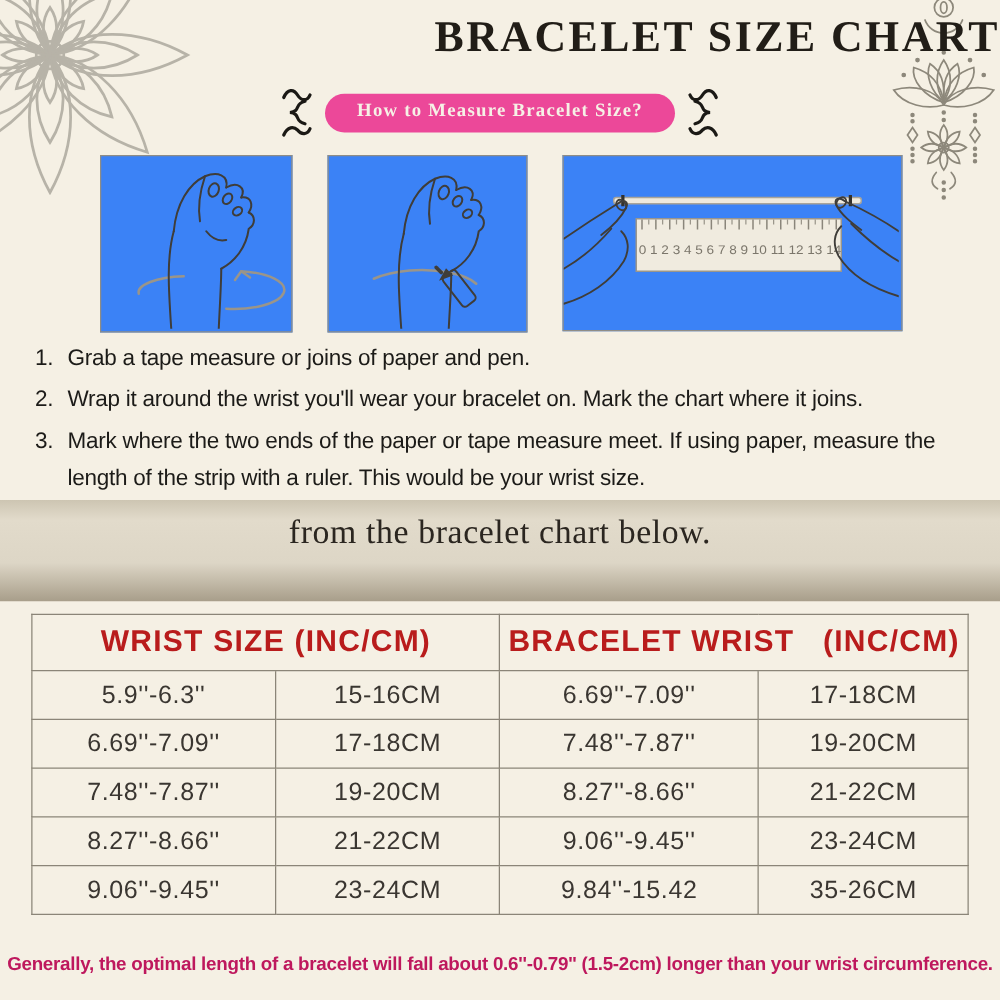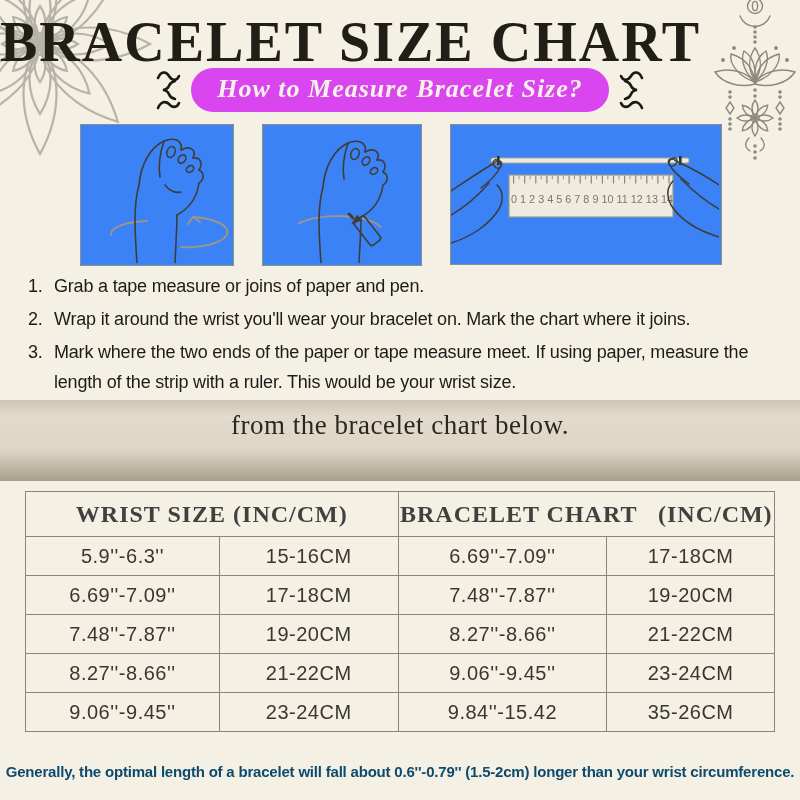--- a/index.html
+++ b/index.html
@@ -6,34 +6,34 @@
   .page{
     position:relative;width:800px;height:800px;overflow:hidden;
     background:#f5f0e4;
     font-family:"Liberation Sans",sans-serif;
   }
   
   .mandala{position:absolute;left:-80px;top:-76px;}
   .lotus{position:absolute;left:703px;top:-4px;}
   
   .title{
-    position:absolute;top:10px;left:0;width:100%;text-align:left;
+    position:absolute;top:10px;left:0;width:100%;text-align:right;
     font-family:"Liberation Serif",serif;font-weight:bold;
-    font-size:56px;letter-spacing:2px;color:#211d17;margin:0;
+    font-size:35px;letter-spacing:2px;color:#211d17;margin:0;
   }
   
   .badge-row{
     position:absolute;top:68px;left:0;width:100%;height:44px;
     display:flex;justify-content:center;align-items:center;gap:10px;
   }
   .badge{
-    background:#d946ef;color:#f6f1e6;border-radius:22px;
+    background:#ec4899;color:#f6f1e6;border-radius:22px;
     padding:6px 26px 8px 26px;
     font-family:"Liberation Serif",serif;font-weight:bold;
-    font-size:26px;letter-spacing:1px;white-space:nowrap;font-style:italic;
+    font-size:15px;letter-spacing:1px;white-space:nowrap;
   }
   
   .illus-box{position:absolute;border:1px solid #8f8d86;background:#3b82f6;}
   .box1{left:80px;top:124px;width:152px;height:140px;}
   .box2{left:262px;top:124px;width:158px;height:140px;}
   .box3{left:450px;top:124px;width:270px;height:139px;}
   
   .steps{position:absolute;top:271px;left:28px;width:750px;color:#1c1b18;}
   .step{display:flex;font-size:18px;line-height:30px;margin-bottom:3px;
         letter-spacing:-0.2px;font-weight:500;}
@@ -49,31 +49,31 @@
   }
   .banner div{font-size:27px;line-height:33px;letter-spacing:0.5px;}
   
   .size-table{
     position:absolute;top:491px;left:25px;width:750px;
     border-collapse:collapse;background:transparent;
     color:#3a3631;
   }
   .size-table th,.size-table td{border:1px solid #8b8578;text-align:center;}
   .size-table th{
-    height:42px;font-family:Liberation Serif, serif;font-weight:bold;
-    font-size:24px;letter-spacing:1px;color:#404040;white-space:pre;
+    height:42px;font-family:Liberation Sans, sans-serif;font-weight:bold;
+    font-size:24px;letter-spacing:1px;color:#b91c1c;white-space:pre;
   }
   .size-table td{
     height:36px;font-size:20px;letter-spacing:0.5px;font-weight:500;
     white-space:pre;
   }
   
   .footnote{
     position:absolute;top:763px;left:0;width:100%;text-align:center;
-    font-size:15px;font-weight:600;letter-spacing:-0.2px;color:#0c4a6e;
+    font-size:15px;font-weight:600;letter-spacing:-0.2px;color:#be185d;
   }
   svg{display:block;}
 </style>
 </head>
 <body>
 
 <div class="page">
 
   <svg class="mandala" width="240" height="240" viewBox="0 0 240 240">
     <g stroke="#b7b3a8" fill="none" stroke-width="2.2">
@@ -285,21 +285,21 @@
   <table class="size-table">
     <colgroup>
       <col style="width:26%">
         <col style="width:24%">
         <col style="width:27.6%">
         <col style="width:22.4%">
     </colgroup>
     <thead>
       <tr>
         <th colspan="2">WRIST SIZE (INC/CM)</th>
-        <th colspan="2">BRACELET CHART   (INC/CM)</th>
+        <th colspan="2">BRACELET WRIST   (INC/CM)</th>
       </tr>
     </thead>
     <tbody>
       <tr>
         <td>5.9''-6.3''</td>
         <td>15-16CM</td>
         <td>6.69''-7.09''</td>
         <td>17-18CM</td>
       </tr>
       <tr>

